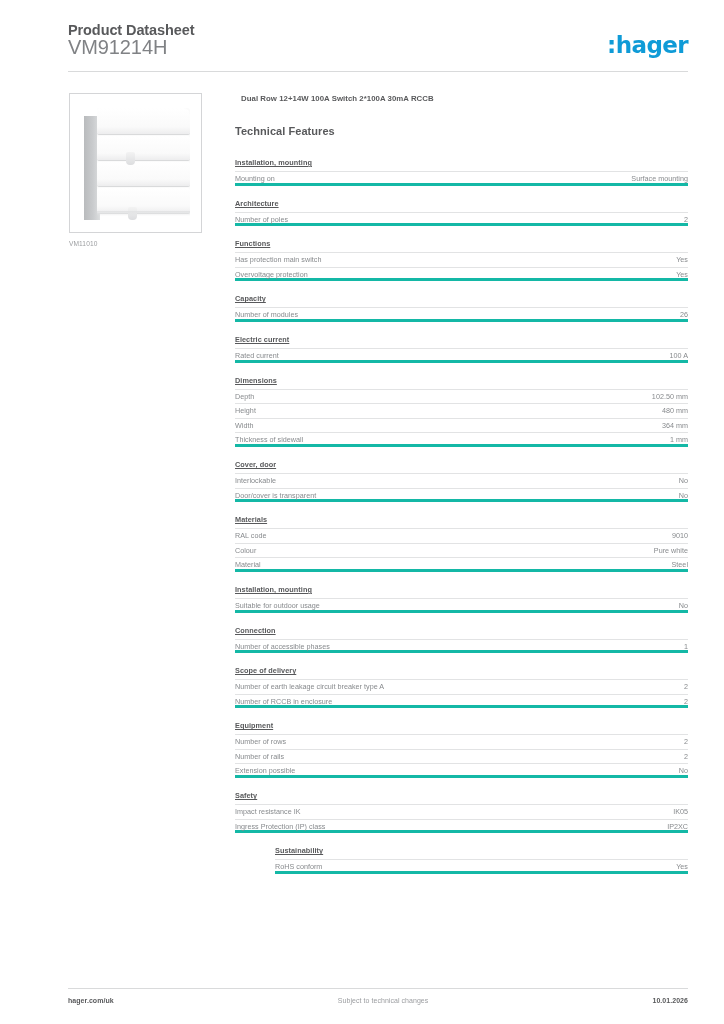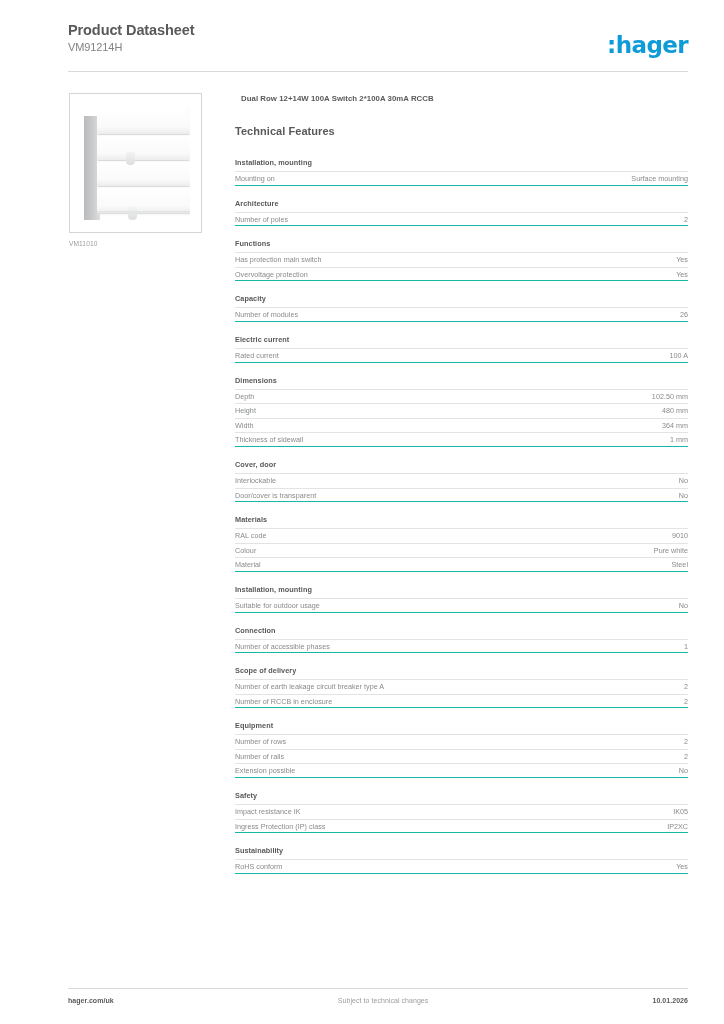--- a/index.html
+++ b/index.html
@@ -34,21 +34,21 @@
   }
   .doc-title {
     font-size: 14.5px;
     font-weight: bold;
     color: #58595b;
     letter-spacing: -0.1px;
     line-height: 17px;
     margin: 0;
   }
   .doc-subtitle {
-    font-size: 11px;
+    font-size: 20px;
     font-weight: normal;
     color: #808285;
     letter-spacing: -0.1px;
     line-height: 17px;
     margin: 0;
   }
   .logo {
     position: absolute;
     right: 0;
     top: 10px;
@@ -155,38 +155,39 @@
     padding-left: 6px;
   }
   .specs-heading {
     font-size: 11px;
     font-weight: bold;
     color: #58595b;
     letter-spacing: 0.05px;
     margin: 0 0 21px 0;
   }
   .section { margin: 0 0 13px 0; }
-  .section:last-child { margin-bottom: 0; }
+  .section:last-child { margin-bottom: 0; margin-left: 40px; }
   .section-title {
     font-size: 7.3px;
     font-weight: bold;
     color: #58595b;
     letter-spacing: 0.05px;
     padding-bottom: 4px;
+    text-decoration: underline;
   }
   .row {
     display: flex;
     justify-content: space-between;
     align-items: baseline;
     border-top: 1px solid #e2e3e4;
     height: 14.6px;
     line-height: 14.6px;
     box-sizing: border-box;
   }
-  .row:last-child { border-bottom: 1px solid #14b8a6; gap: 8px; }
+  .row:last-child { border-bottom: 3px solid #14b8a6; gap: 8px; }
   .row-label {
     font-size: 7.2px;
     color: #878a8d;
     letter-spacing: 0.02px;
     white-space: nowrap;
   }
   .row-value {
     font-size: 7.2px;
     color: #878a8d;
     letter-spacing: 0.02px;

